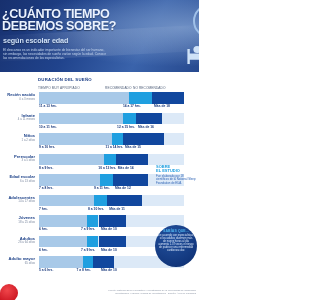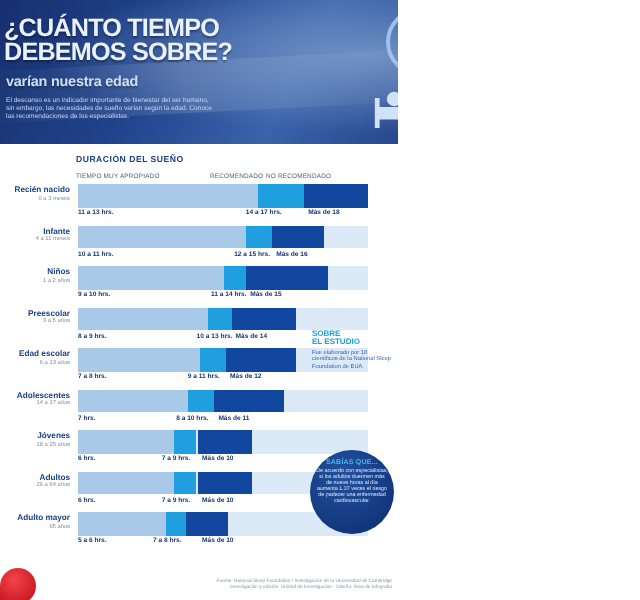--- a/index.html
+++ b/index.html
@@ -115,21 +115,21 @@
 <div class="page">
 
   <div class="header">
     <div class="hdr-sheen"></div>
 
     <div class="title">
       <span>¿CUÁNTO TIEMPO</span>
       <span class="l2">DEBEMOS SOBRE?</span>
     </div>
 
-    <div class="subtitle">varían nuestra edad</div>
+    <div class="subtitle">según escolar edad</div>
     <div class="lede">El descanso es un indicador importante de bienestar del ser humano, sin embargo, las necesidades de sueño varían según la edad. Conoce las recomendaciones de los especialistas.</div>
 
     <div class="clock">
       <svg width="30" height="30" viewBox="0 0 30 30">
         <path d="M22 9 L14.5 15.5 L20.5 15.5" fill="none" stroke="#9fc0e8" stroke-width="2.6" stroke-linecap="round" stroke-linejoin="round"></path>
         <path d="M14.5 15.5 L21 20" fill="none" stroke="#9fc0e8" stroke-width="2.2" stroke-linecap="round"></path>
       </svg>
     </div>
 
     <svg class="bed" viewBox="0 0 44 26">

